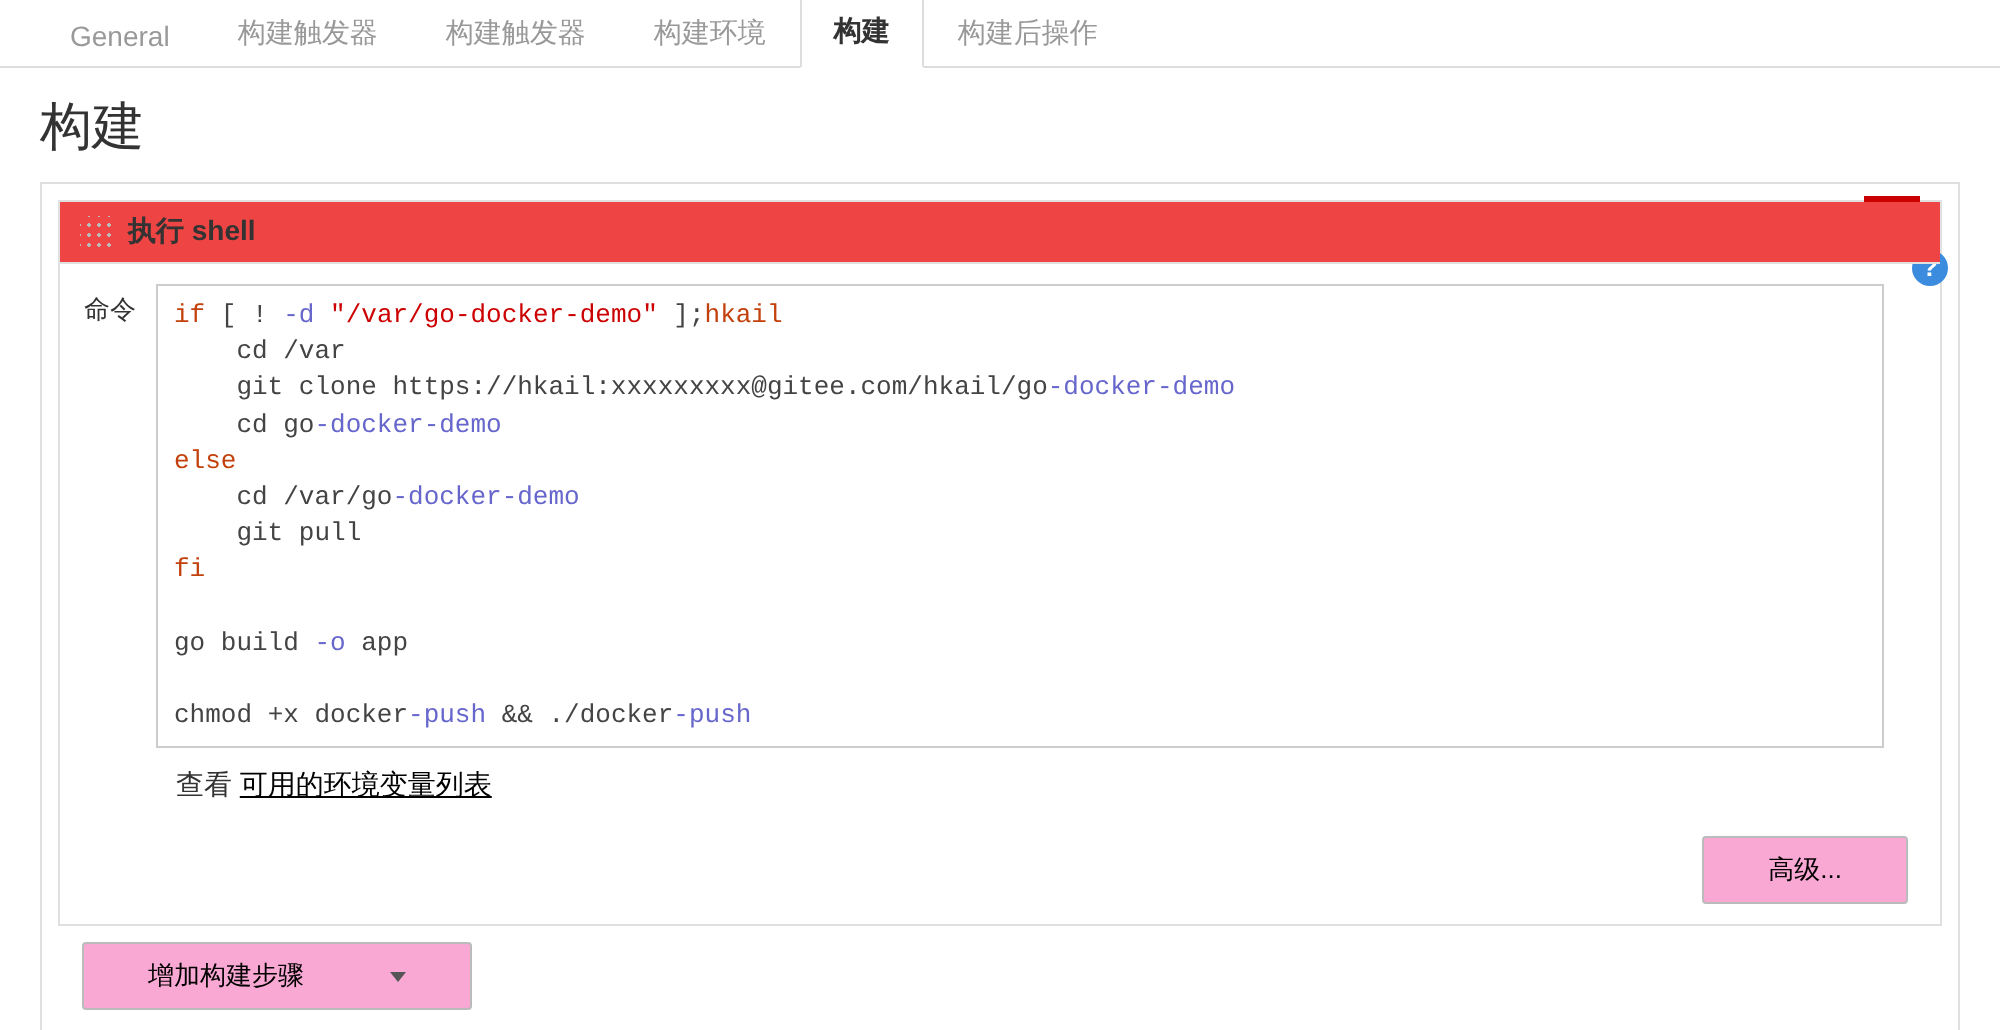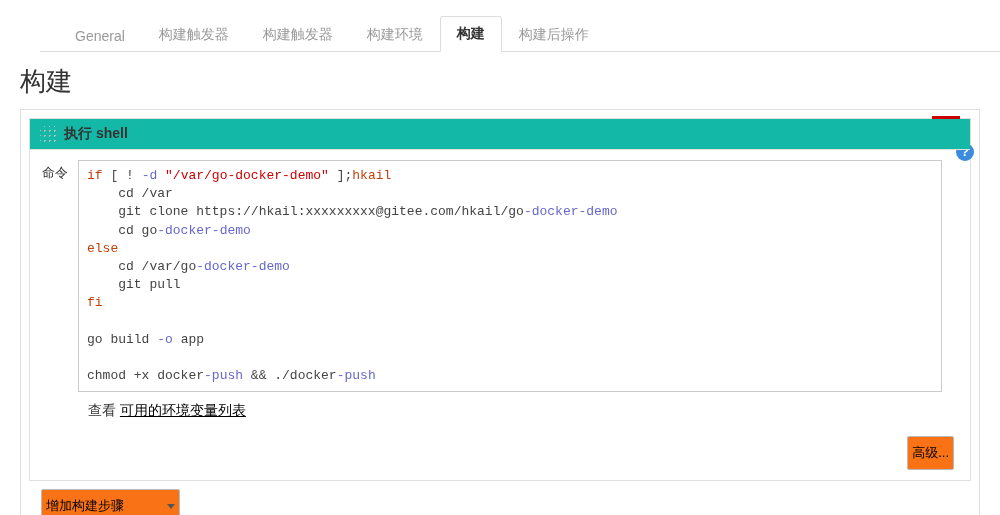--- a/index.html
+++ b/index.html
@@ -10,22 +10,21 @@
       height: 515px;
       overflow: hidden;
       font-size: 14px;
       color: #333;
     }
     .tabs {
       display: flex;
       border-bottom: 1px solid #ddd;
       padding-left: 18px;
       align-items: flex-end;
-      height: 52px;
-      margin-left: 40px;
+      height: 34px;
     }
     .tab {
       padding: 8px 16px;
       color: #999;
       cursor: pointer;
       font-size: 14px;
       border: 1px solid transparent;
       border-bottom: none;
       position: relative;
       top: 1px;
@@ -52,21 +51,21 @@
     }
     .step-block {
       border: 1px solid #e0e0e0;
       margin: 8px 8px 0;
       position: relative;
       padding-bottom: 10px;
     }
     .step-header {
       display: flex;
       align-items: center;
-      background: #14b8a6;
+      background: #ef4444;
       border-bottom: 1px solid #e0e0e0;
       padding: 6px 10px;
       position: relative;
     }
     .drag-icon {
       width: 16px;
       height: 16px;
       margin-right: 8px;
       display: inline-block;
       position: relative;
@@ -145,22 +144,22 @@
       font-size: 14px;
     }
     .link { color: #000000; text-decoration: underline; cursor: pointer; }
     .advanced-row {
       display: flex;
       justify-content: flex-end;
       padding: 16px 16px 0 0;
     }
     .btn {
       border: 1px solid #bbb;
-      background: #f97316;
-      padding: 7px 4px;
+      background: #f9a8d4;
+      padding: 7px 32px;
       font-size: 13px;
       cursor: pointer;
       display: inline-flex;
       align-items: center;
       gap: 6px;
       border-radius: 2px;
     }
     .add-step {
       margin: 8px 0 0 20px;
       gap: 43px;

